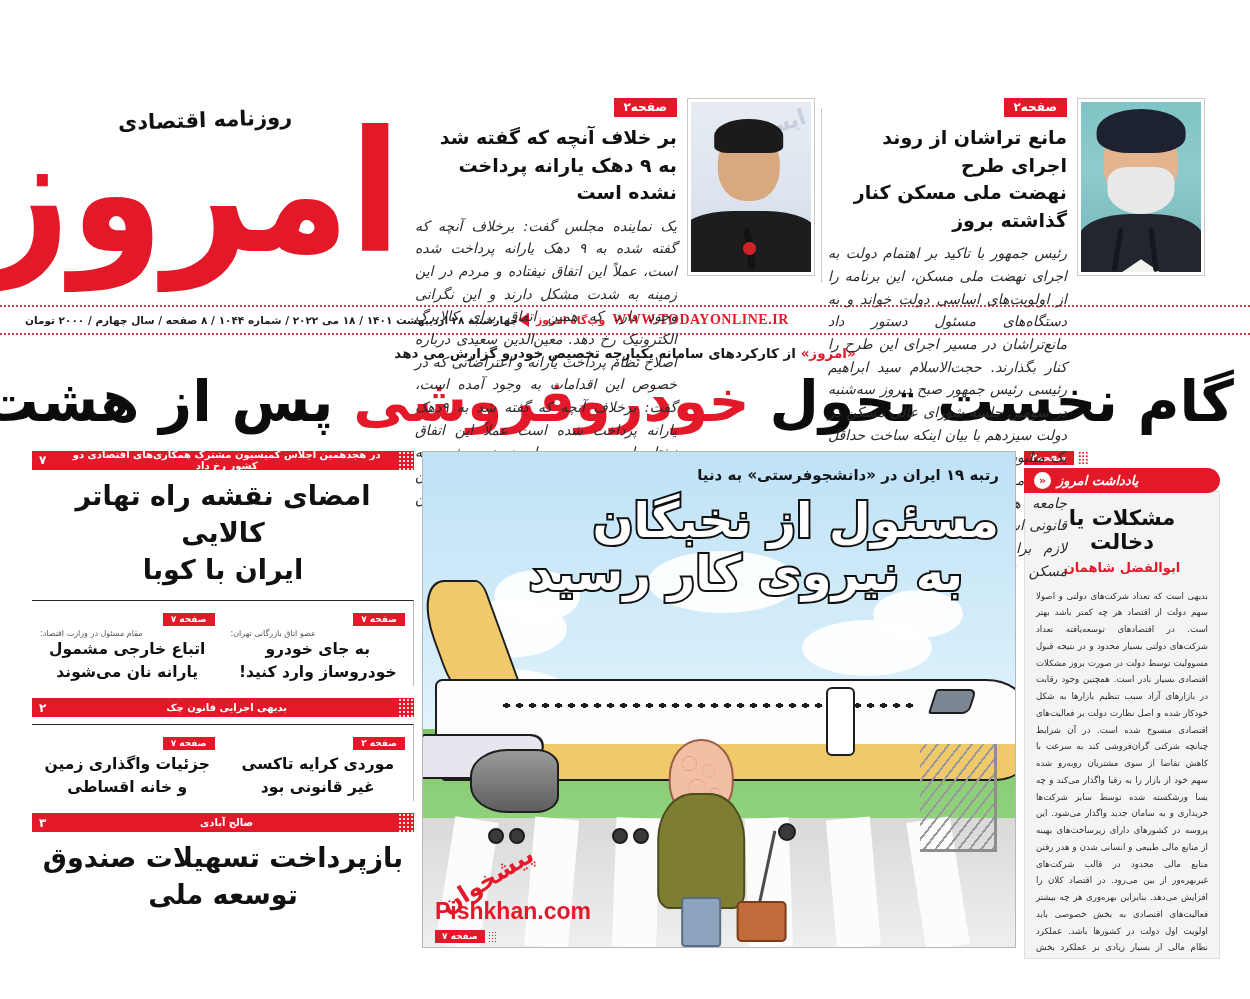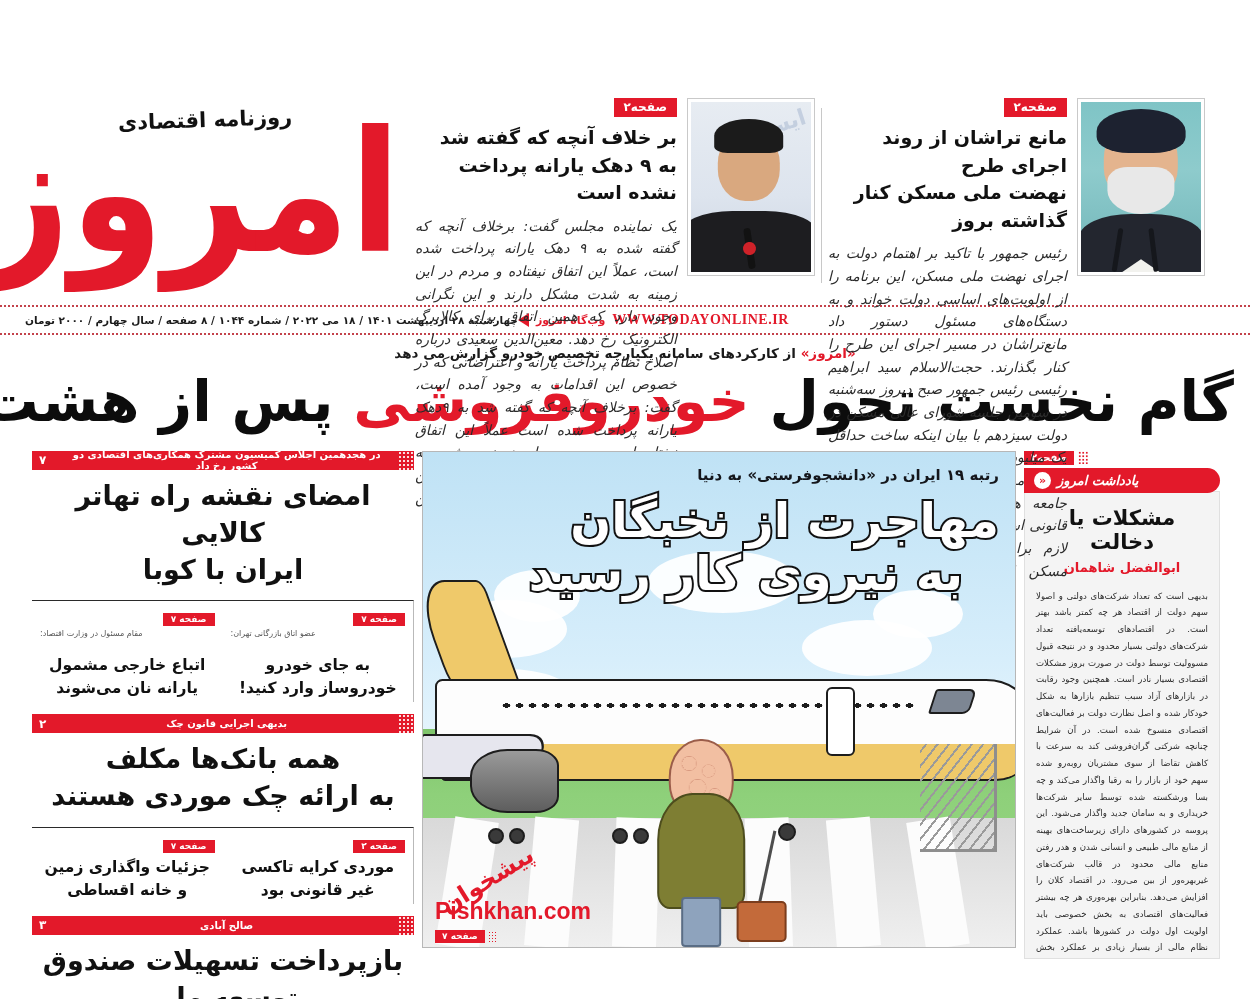--- a/index.html
+++ b/index.html
@@ -338,21 +338,21 @@
     background: #e3192a;
     color: #fff;
     font-size: 9px;
     font-weight: 700;
     padding: 1px 8px 2px 8px;
     margin-bottom: 3px;
   }
   .dual-over {
     font-size: 8px;
     color: #555;
-    margin-bottom: 16px;
+    margin-bottom: 0;
     text-align: left;
   }
   .dual-title {
     font-size: 15.5px;
     line-height: 1.48;
     font-weight: 900;
     color: #111;
     text-align: center;
   }
 
@@ -754,24 +754,20 @@
           </div>
         </div>
       </div>
 
       <div>
         <div class="section-bar">
           <span class="bar-page">۲</span>
           <span class="bar-label">بدیهی اجرایی قانون چک</span>
           <span class="dots"></span>
         </div>
-        <div class="news-title">
-          <div>همه بانک‌ها مکلف</div>
-          <div>به ارائه چک موردی هستند</div>
-        </div>
         <div class="dual">
           <div class="dual-item">
             <div class="dual-badge">صفحه ۷</div>
             <div class="dual-title">
               <div>جزئیات واگذاری زمین</div>
               <div>و خانه اقساطی</div>
             </div>
           </div>
           <div class="dual-item">
             <div class="dual-badge">صفحه ۲</div>
@@ -835,21 +831,21 @@
         <div class="person">
           <div class="person-brain"></div>
           <div class="person-body"></div>
           <div class="person-legs"></div>
           <div class="suitcase-handle"></div>
           <div class="suitcase"></div>
         </div>
 
         <div class="cartoon-kicker">رتبه ۱۹ ایران در «دانشجوفرستی» به دنیا</div>
         <div class="cartoon-title">
-          <span>مهاجرت از نخبگان</span>
+          <span>مسئول از نخبگان</span>
           <span>به نیروی کار رسید</span>
         </div>
 
         <div class="watermark">
           <div class="wm-fa">پیشخوان</div>
           <div class="wm-en">Pishkhan.com</div>
         </div>
         <div class="cartoon-page">
           <span class="pg">صفحه ۷</span>
           <span class="dotsq"></span>

